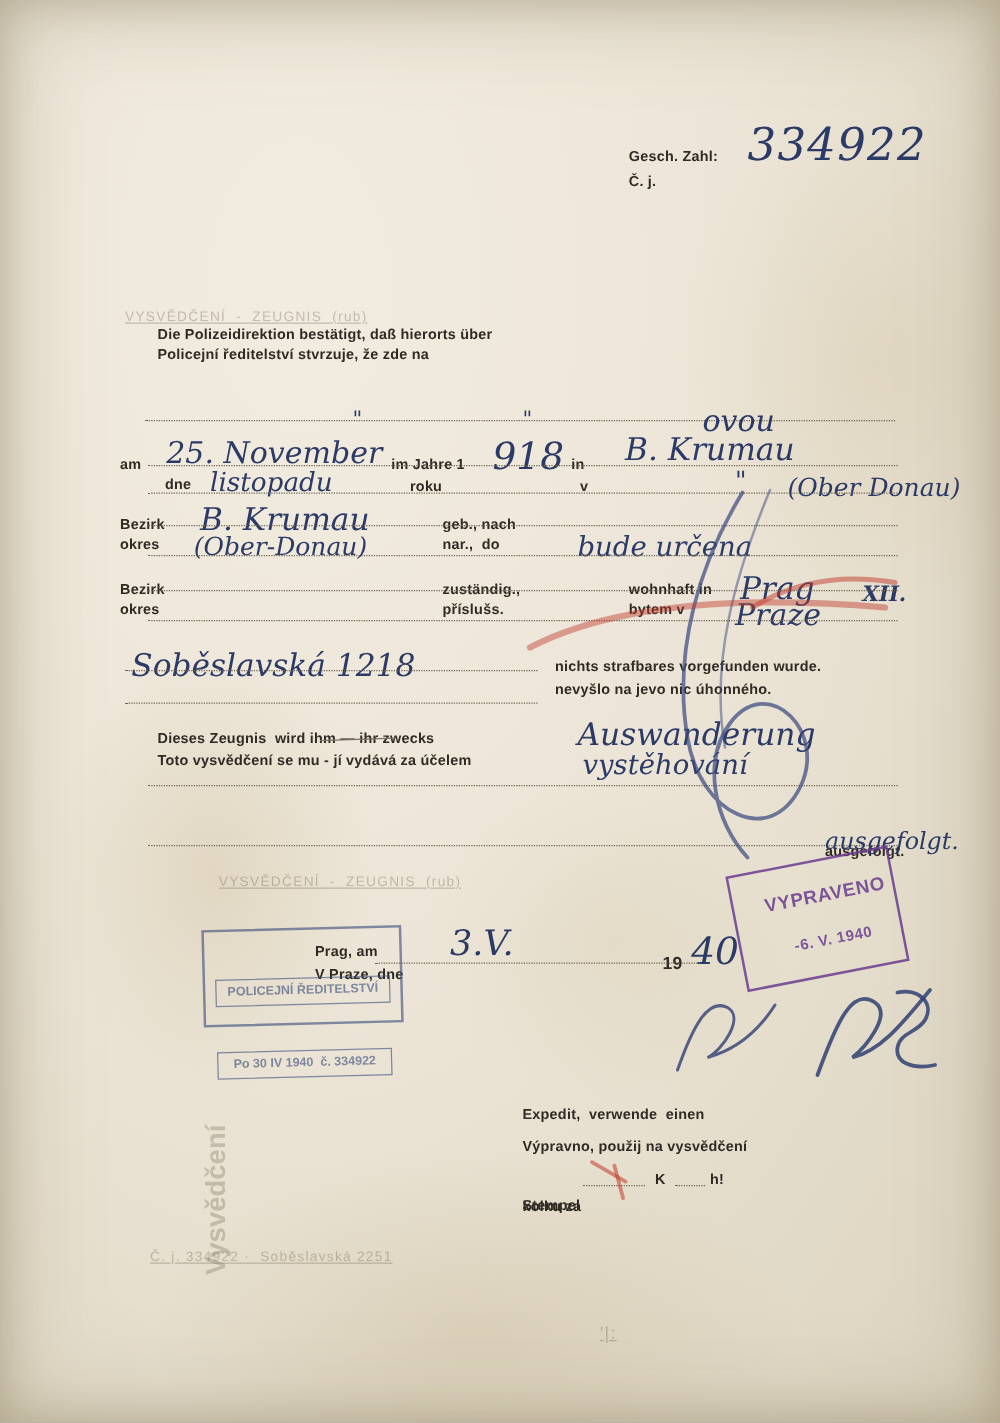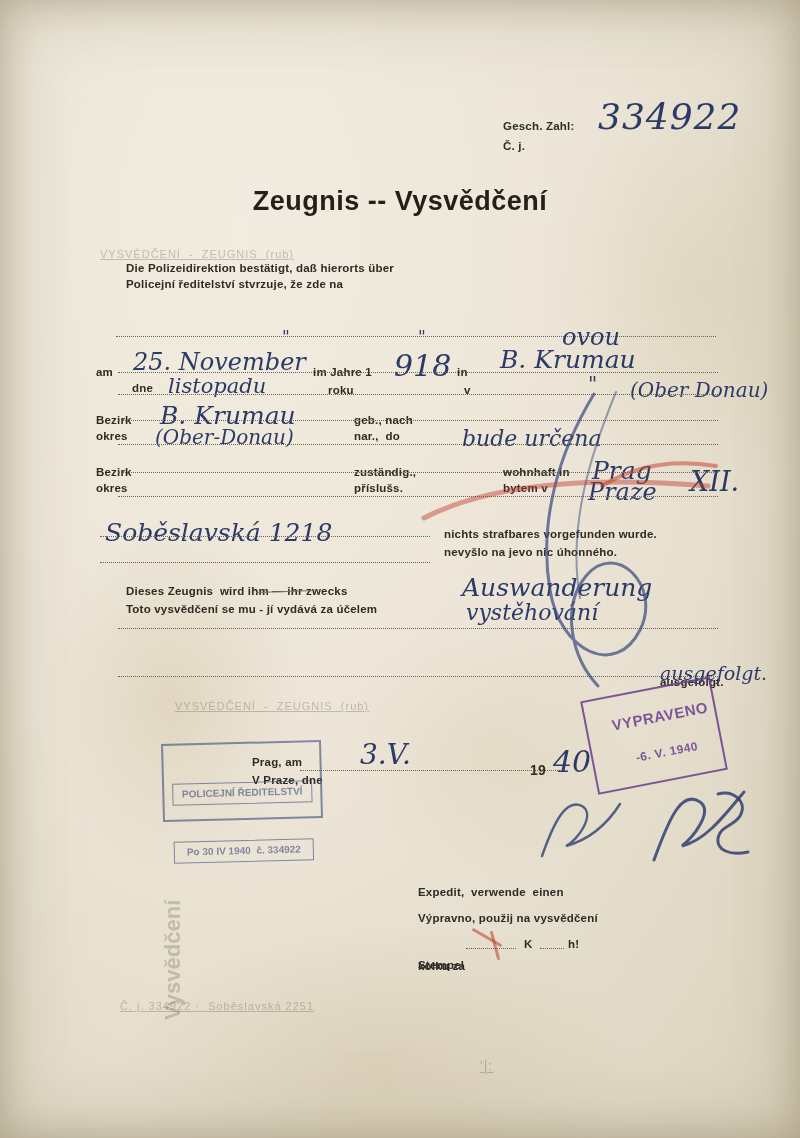--- a/index.html
+++ b/index.html
@@ -156,21 +156,20 @@
 
   <div class="ghost" style="left:100px; top:248px;">VYSVĚDČENÍ  -  ZEUGNIS  (rub)</div>
   <div class="ghost" style="left:175px; top:700px;">VYSVĚDČENÍ  -  ZEUGNIS  (rub)</div>
   <div class="ghost" style="left:120px; top:1000px;">Č. j. 334922 ·  Soběslavská 2251</div>
   <div class="ghost-big" style="left:160px; top:1020px;">Vysvědčení</div>
 
   <div class="printed p-small" style="left:503px; top:120px;">Gesch. Zahl:</div>
   <div class="printed p-small" style="left:503px; top:140px;">Č. j.</div>
   <div class="hand" style="left:598px; top:96px; font-size:36px; letter-spacing:1px;">334922</div>
 
-  <div class="title">Zeugnis -- Vysvědčení</div>
 
   <div class="printed p-small" style="left:126px; top:262px;">Die Polizeidirektion bestätigt, daß hierorts über</div>
   <div class="printed p-small" style="left:126px; top:278px;">Policejní ředitelství stvrzuje, že zde na</div>
 
   <div class="rule" style="left:116px; top:336px; width:600px;"></div>
   <div class="hand" style="left:282px; top:326px; font-size:17px;">"</div>
   <div class="hand" style="left:418px; top:326px; font-size:17px;">"</div>
   <div class="hand" style="left:562px; top:323px; font-size:24px;">ovou</div>
 
   <div class="printed p-label" style="left:96px; top:366px;">am</div>
@@ -199,21 +198,21 @@
   <div class="rule" style="left:118px; top:444px; width:600px;"></div>
 
   <div class="printed p-label" style="left:96px; top:466px;">Bezirk</div>
   <div class="printed p-label" style="left:96px; top:482px;">okres</div>
   <div class="printed p-label" style="left:354px; top:466px;">zuständig.,</div>
   <div class="printed p-label" style="left:354px; top:482px;">příslušs.</div>
   <div class="printed p-label" style="left:503px; top:466px;">wohnhaft in</div>
   <div class="printed p-label" style="left:503px; top:482px;">bytem v</div>
   <div class="hand" style="left:592px; top:456px; font-size:25px;">Prag</div>
   <div class="hand" style="left:588px; top:478px; font-size:24px;">Praze</div>
-  <div class="hand" style="left:690px; top:466px; font-size:27px;">XII.</div>
+  <div class="hand" style="left:690px; top:466px; font-size:17px;font-weight:bold;">XII.</div>
   <div class="rule" style="left:118px; top:472px; width:600px;"></div>
   <div class="rule" style="left:118px; top:496px; width:600px;"></div>
 
   <div class="hand" style="left:105px; top:518px; font-size:25px;">Soběslavská 1218</div>
   <div class="printed p-small" style="left:444px; top:528px;">nichts strafbares vorgefunden wurde.</div>
   <div class="printed p-small" style="left:444px; top:546px;">nevyšlo na jevo nic úhonného.</div>
   <div class="rule" style="left:100px; top:536px; width:330px;"></div>
   <div class="rule" style="left:100px; top:562px; width:330px;"></div>
 
   <div class="printed p-small" style="left:126px; top:585px;">Dieses Zeugnis  wird ihm — ihr zwecks</div>

